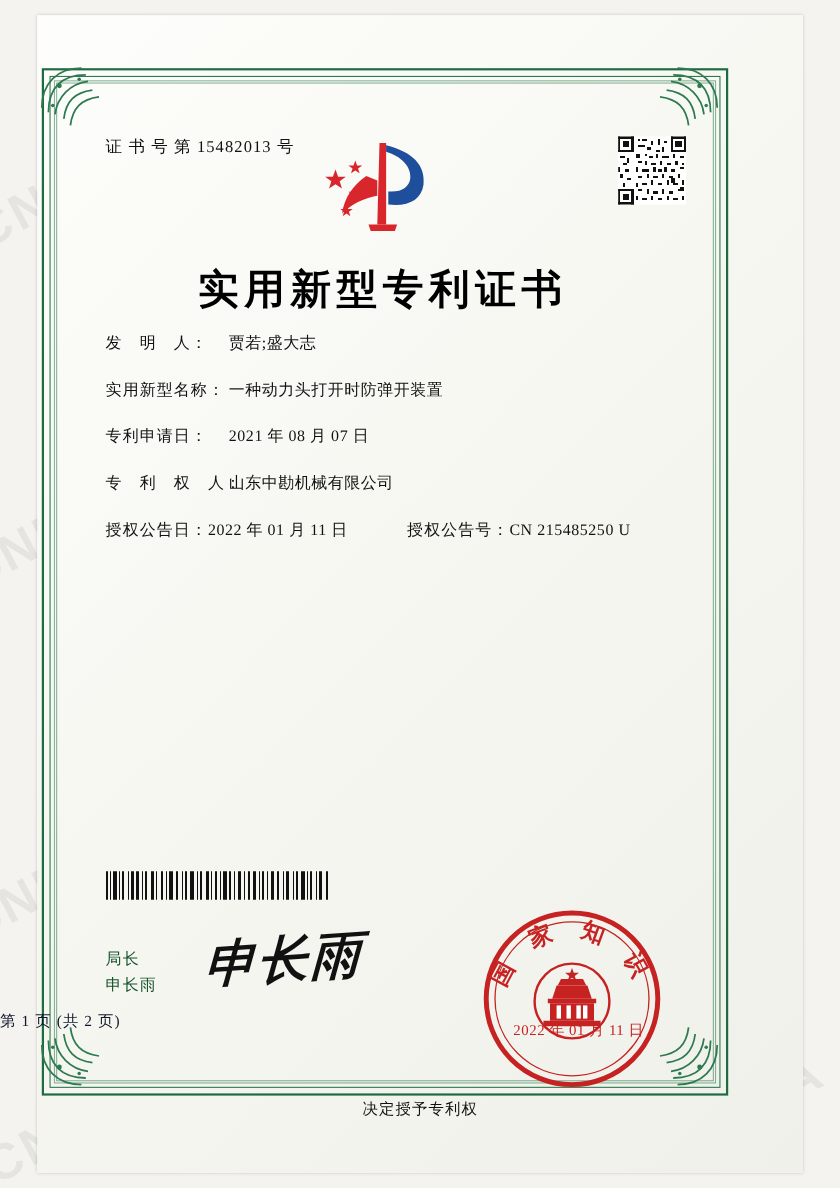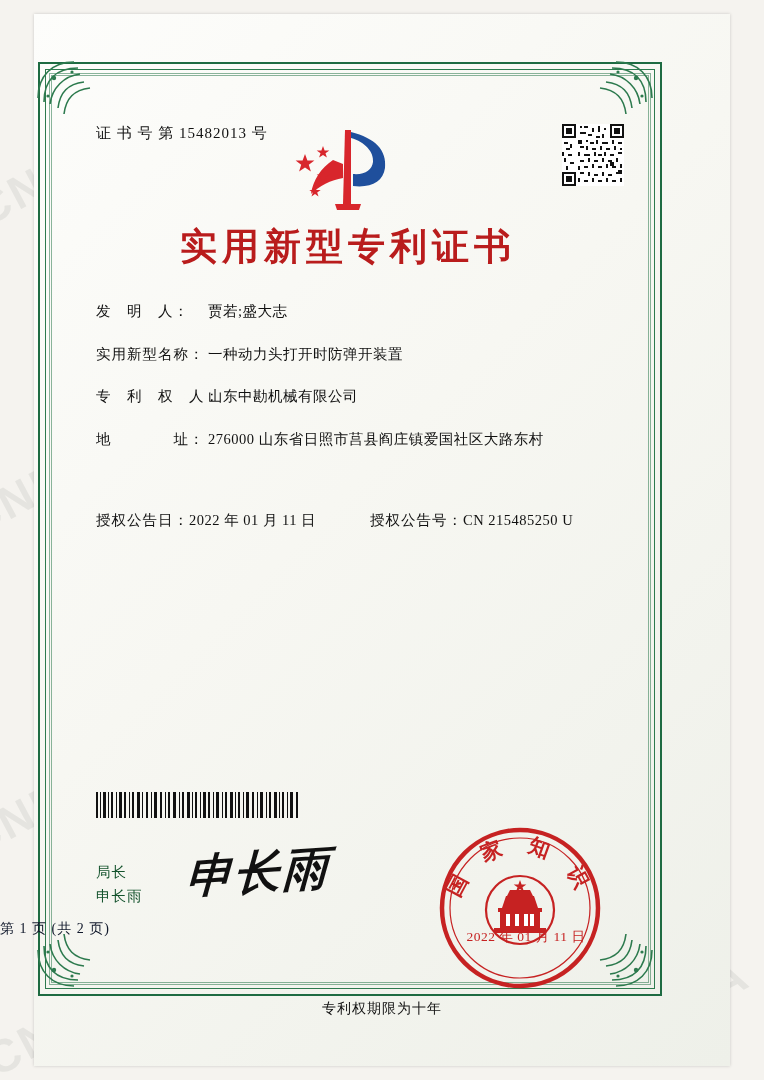--- a/index.html
+++ b/index.html
@@ -118,26 +118,26 @@
     top: 62px;
     transform: translateX(-50%);
     width: 150px;
     height: 92px;
   }
 
   .title {
     position: absolute;
     left: 0;
     right: 0;
-    top: 160px;
+    top: 176px;
     text-align: center;
     font-size: 37px;
     font-weight: bold;
     letter-spacing: 5px;
-    color: #b91c1c;
+    color: #000000;
     font-family: Liberation Serif, serif;
   }
 
   .fields {
     position: absolute;
     left: 58px;
     top: 240px;
     width: 520px;
     font-size: 14.5px;
     color: #111;
@@ -441,31 +441,31 @@
   <div class="fields">
     <div class="field-row">
       <span class="f-label f-label-wide">发　明　人：</span>
       <span class="f-value">贾若;盛大志</span>
     </div>
     <div class="field-row">
       <span class="f-label f-label-wide">实用新型名称：</span>
       <span class="f-value">一种动力头打开时防弹开装置</span>
     </div>
     <div class="field-row">
+      <span class="f-label f-label-wide">专利申请日：</span>
+      <span class="f-value">2021 年 08 月 07 日</span>
+    </div>
+    <div class="field-row">
       <span class="f-label f-label-wide">专　利　权　人：</span>
       <span class="f-value">山东中勘机械有限公司</span>
     </div>
     <div class="field-row">
-      <span class="f-label f-label-wide">地　　　　址：</span>
-      <span class="f-value">276000  山东省日照市莒县阎庄镇爱国社区大路东村</span>
-    </div>
-    <div class="field-row">
       <span class="f-label">授权公告日：</span>
       <span class="f-value">2022 年 01 月 11 日</span>
-      <span class="f-label" style="margin-left:54px;margin-top:39px;">授权公告号：</span>
+      <span class="f-label" style="margin-left:54px;">授权公告号：</span>
       <span class="f-value">CN 215485250 U</span>
     </div>
   </div>
 
   <div class="paragraphs">
   </div>
 
   <div class="barcode">
     <svg width="250" height="26" viewBox="0 0 250 26" shape-rendering="crispEdges">
       <rect width="250" height="26" fill="#ffffff" fill-opacity="0"></rect>
@@ -558,13 +558,13 @@
       <text font-family="'Liberation Serif', serif" font-size="21" font-weight="bold" fill="#c62222" letter-spacing="9">
         <textPath href="#arcTop" startOffset="8%">国 家 知 识 产 权 局</textPath>
       </text>
     </svg>
   </div>
   <div class="seal-date">2022 年 01 月 11 日</div>
 
 </div>
 
 <div class="page-num">第 1 页 (共 2 页)</div>
-<div class="footnote">专利权期限为十年</div>
+<div class="footnote">决定授予专利权</div>
 
 </body></html>

